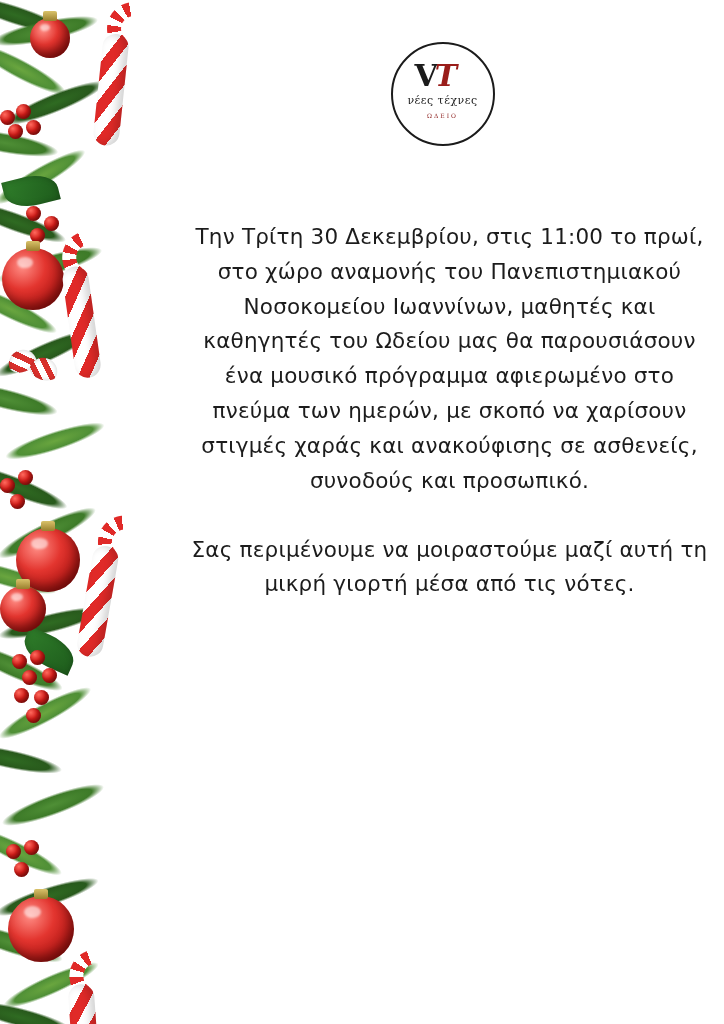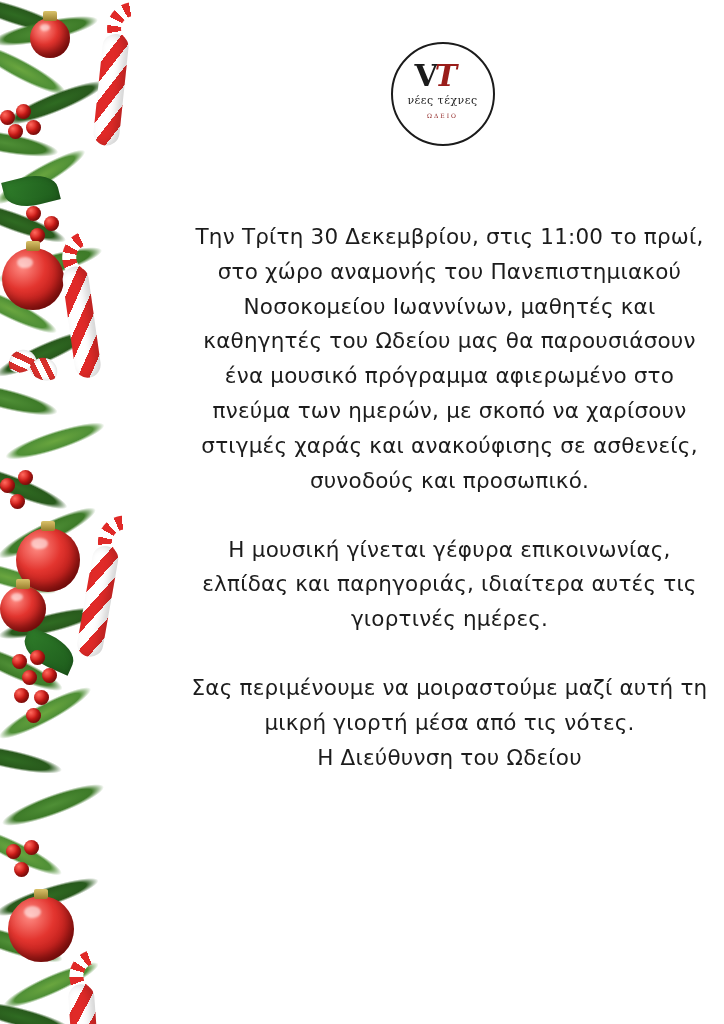--- a/index.html
+++ b/index.html
@@ -364,17 +364,15 @@
 
   <div class="logo-wrap">
     <div class="logo-circle"></div>
     <div class="logo-v">V<span class="t">T</span></div>
     <div class="logo-name">νέες τέχνες</div>
     <div class="logo-sub">ΩΔΕΙΟ</div>
   </div>
 
   <div class="body-text">
     <p class="para">Την Τρίτη 30 Δεκεμβρίου, στις 11:00 το πρωί, στο χώρο αναμονής του Πανεπιστημιακού Νοσοκομείου Ιωαννίνων, μαθητές και καθηγητές του Ωδείου μας θα παρουσιάσουν ένα μουσικό πρόγραμμα αφιερωμένο στο πνεύμα των ημερών, με σκοπό να χαρίσουν στιγμές χαράς και ανακούφισης σε ασθενείς, συνοδούς και προσωπικό.</p>
-    <p class="para">Η μουσική γίνεται γέφυρα επικοινωνίας, ελπίδας και παρηγοριάς, ιδιαίτερα αυτές τις γιορτινές ημέρες.</p>
     <p class="para">Σας περιμένουμε να μοιραστούμε μαζί αυτή τη μικρή γιορτή μέσα από τις νότες.</p>
-    <p class="para" style="margin-top:0;">Η Διεύθυνση του Ωδείου</p>
   </div>
 </div>
 
 </body></html>

